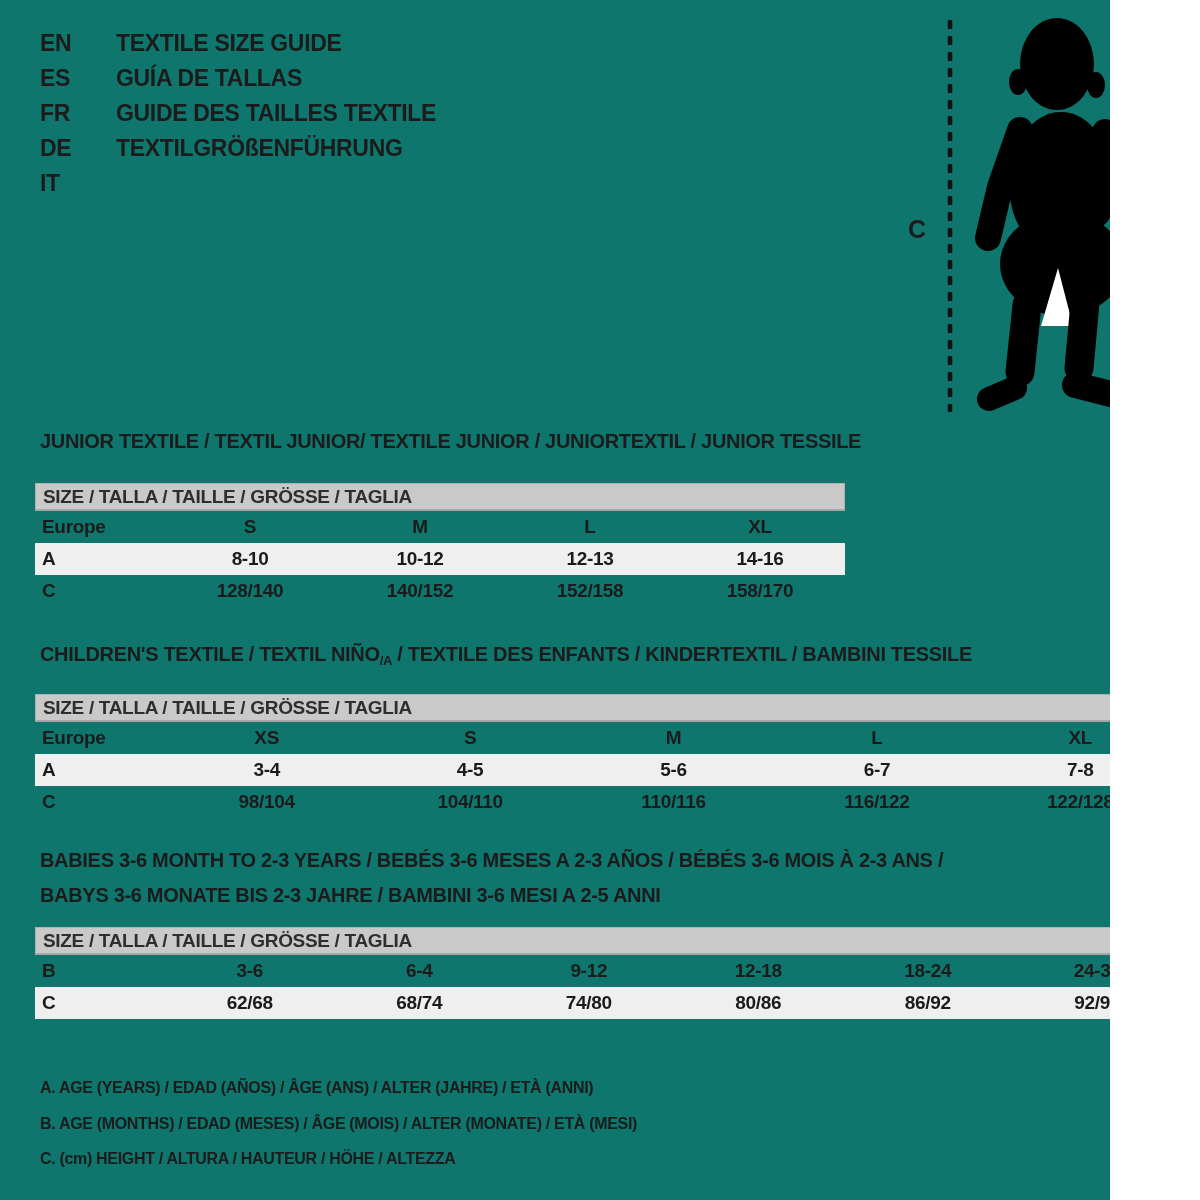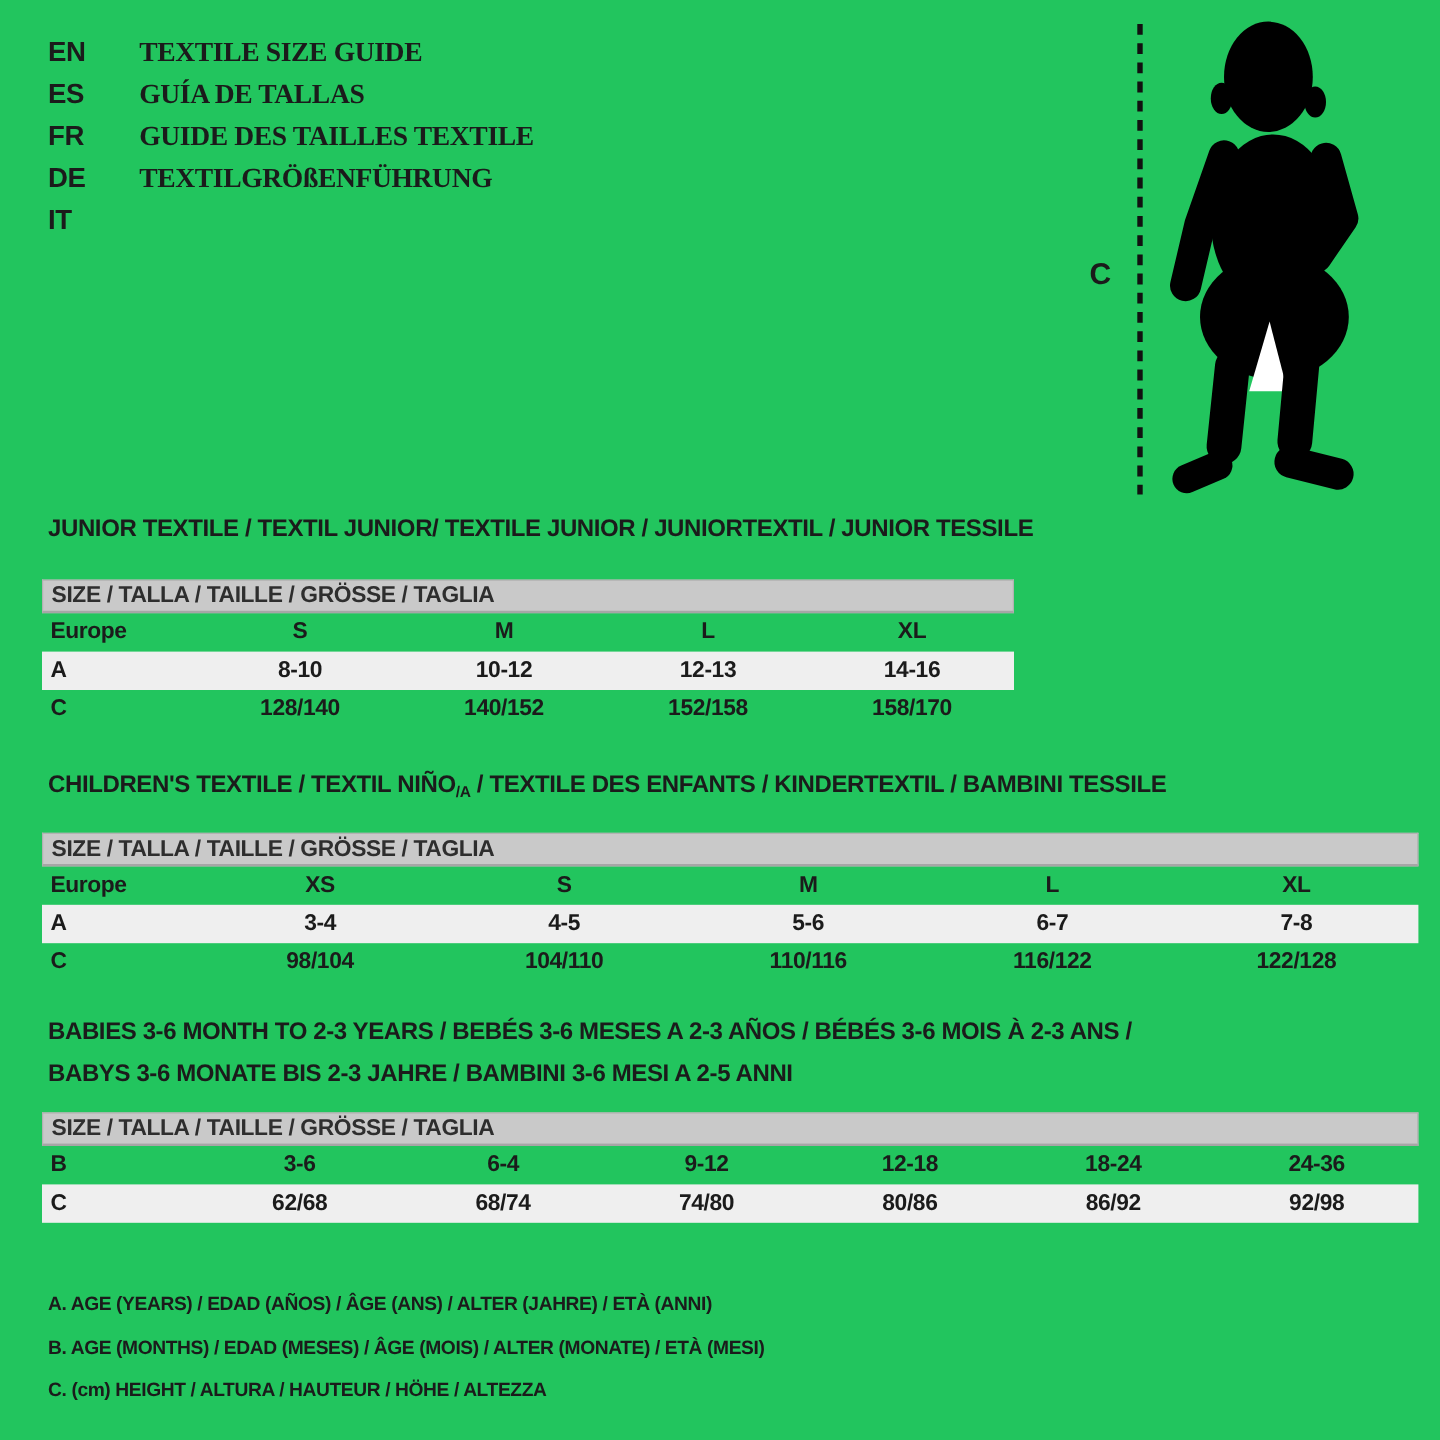--- a/index.html
+++ b/index.html
@@ -5,35 +5,35 @@
   :root {
     --text: #1b1b1b;
     --header-bar: #c9c9c9;
     --row-shade: #efefef;
     --silhouette: #000000;
   }
   * { margin: 0; padding: 0; box-sizing: border-box; }
   html, body { background: #ffffff; }
   .page {
     position: relative;
-    width: 1200px;
+    width: 1110px;
     height: 1200px;
-    background: #22c55e;
+    background: #0f766e;
     font-family: "Liberation Sans", sans-serif;
     font-weight: 700;
     color: var(--text);
     letter-spacing: -0.02em;
     overflow: hidden;
   }
 
   
   .lang-list { position: absolute; left: 40px; top: 26px; }
   .lang-row { display: flex; line-height: 35px; font-size: 23px; }
   .lang-code { width: 76px; }
-  .lang-label { white-space: nowrap; font-family: Liberation Serif, serif; }
+  .lang-label { white-space: nowrap; }
 
   
   .figure-svg { position: absolute; left: 930px; top: 12px; width: 215px; height: 405px; }
   .measure-label { position: absolute; left: 908px; top: 215px; font-size: 25px; }
 
   
   .sec-title { position: absolute; left: 40px; font-size: 20px; white-space: nowrap; }
   .sec-title .sub { font-size: 13px; position: relative; top: 4px; }
   .sec-title-multi { position: absolute; left: 40px; font-size: 20px; line-height: 35px; white-space: nowrap; }
 

